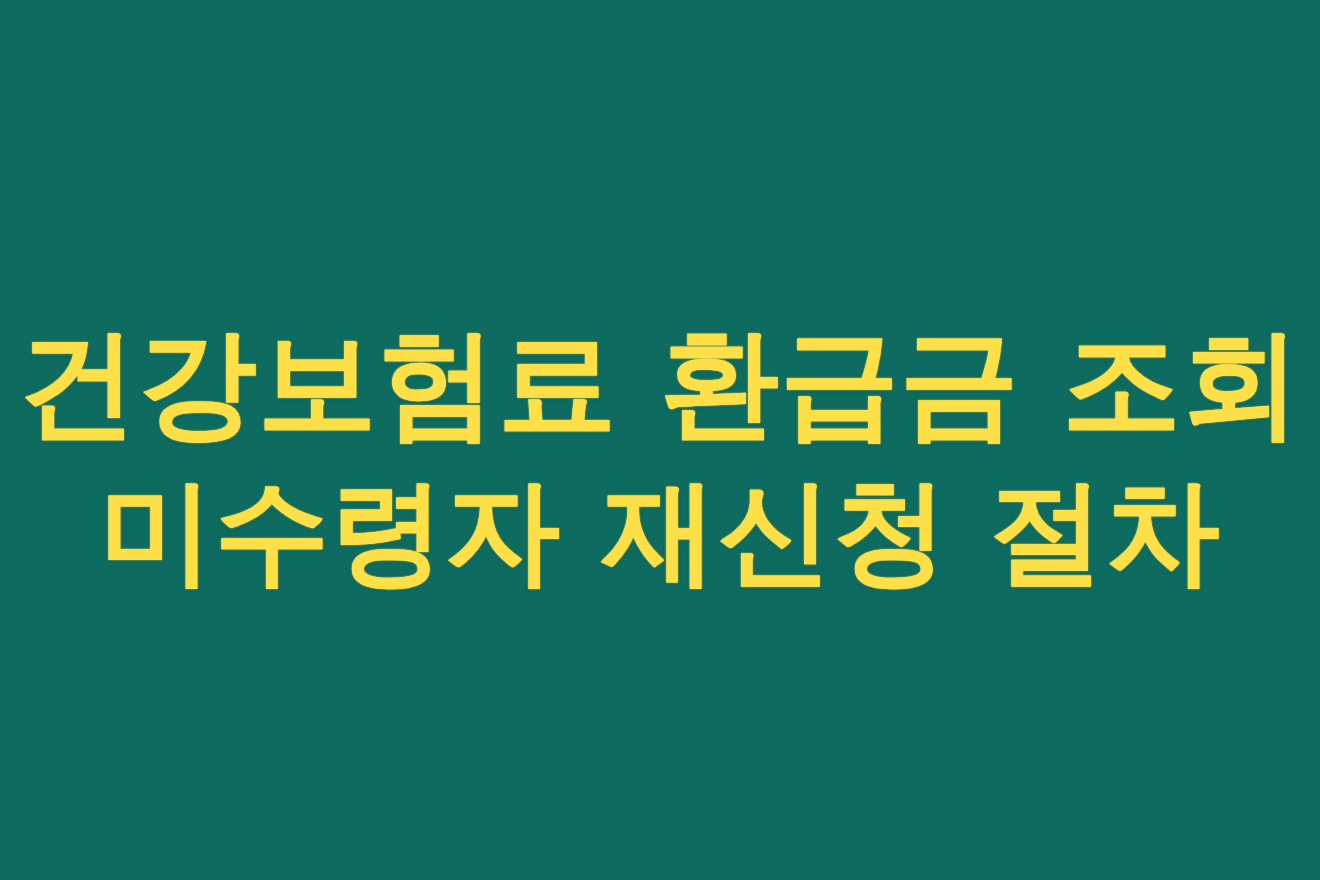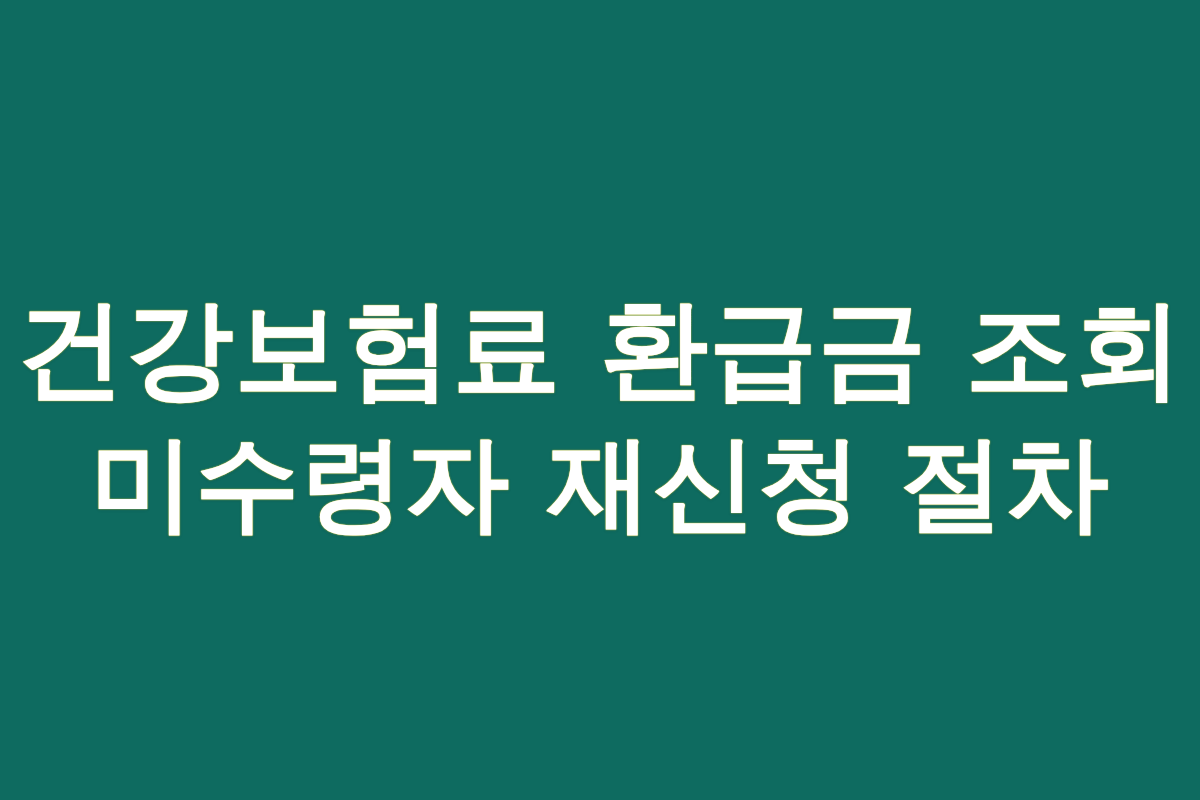--- a/index.html
+++ b/index.html
@@ -39,21 +39,21 @@
     flex-direction: column;
     align-items: center;
     justify-content: flex-start;
     text-align: center;
     padding: 0 40px;
     box-sizing: border-box;
   }
 
   .headline-line {
     display: block;
-    color: #ffffff;
+    color: #fde047;
     font-family: "DejaVu Sans", "Liberation Sans", sans-serif;
     font-weight: 700;
     font-size: 108px;
     line-height: 134px;
     letter-spacing: 1px;
     white-space: nowrap;
     
     text-shadow:
       0 0 1px #FCE14C,
       0 0 2px rgba(252, 225, 76, 0.55),

